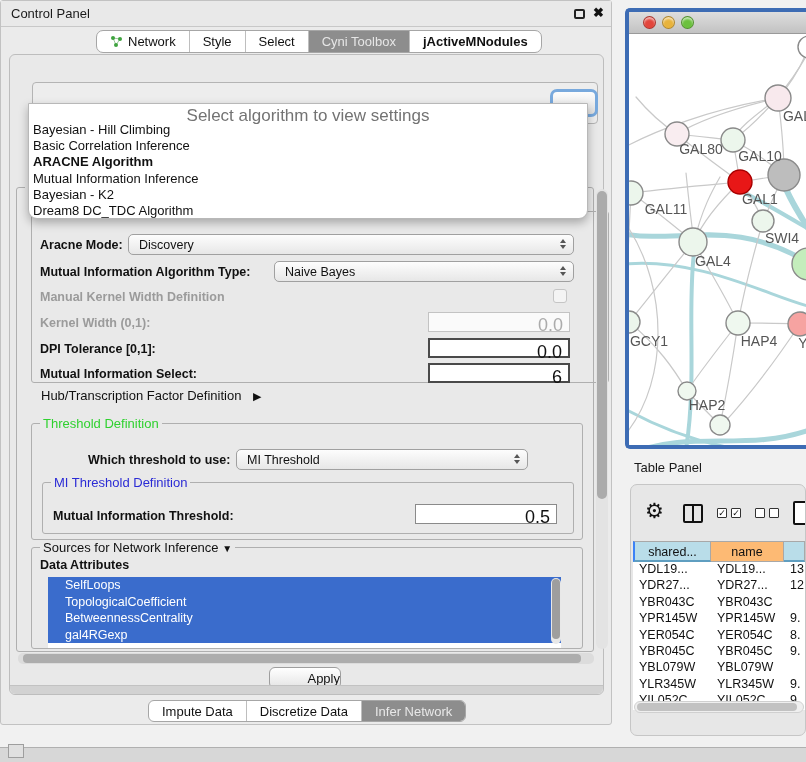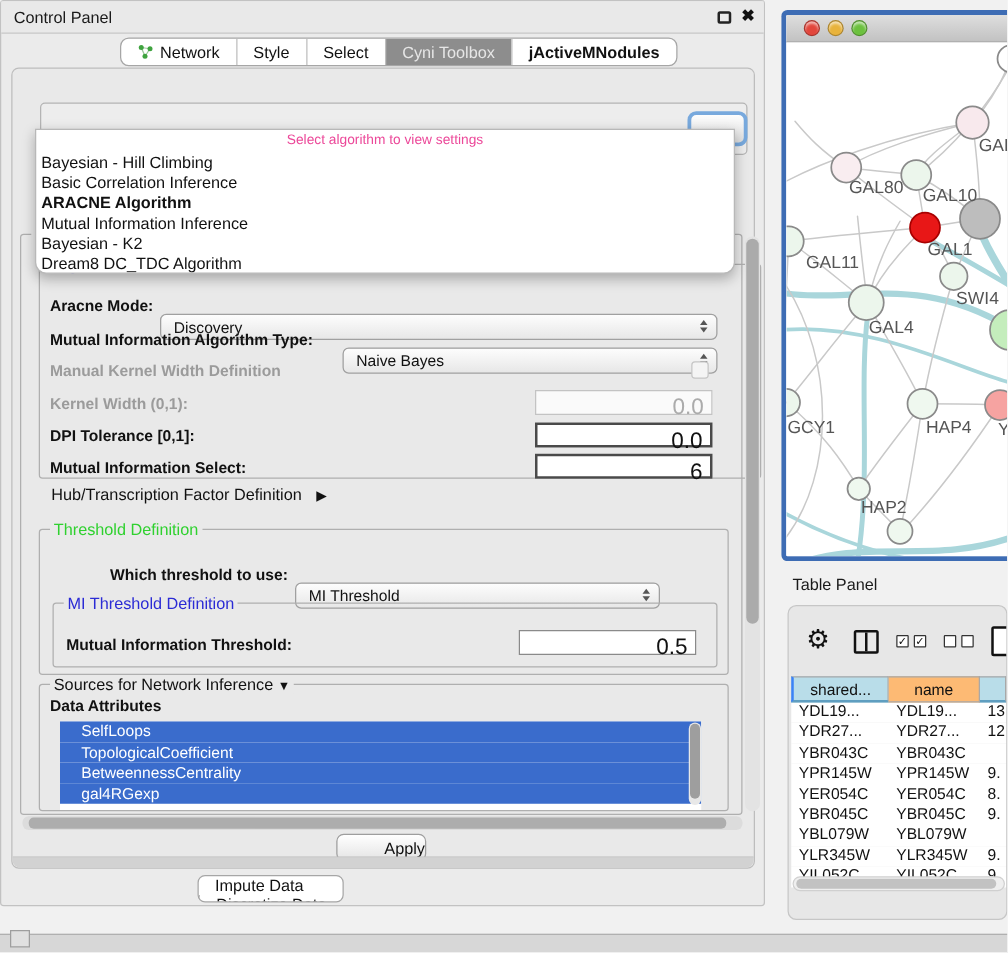--- a/index.html
+++ b/index.html
@@ -34,40 +34,40 @@
     border:1px solid #B4B4B4; border-radius:4px; background:#EDEDED; }
   .hidden-combo-focus { position:absolute; left:540px; top:34px; width:48px; height:28px;
     border:3px solid #78A9DD; border-radius:7px; background:linear-gradient(#FDFDFD,#DFDFDF); }
   .hidden-box-lower { position:absolute; left:37px; top:77px; width:535px; height:38px;
     border:1px solid #B4B4B4; border-radius:8px; background:#EDEDED; }
 
   
   .algo-popup { position:absolute; left:18px; top:48px; width:560px; height:116px; z-index:60;
     background:#FFF; border:1px solid #B8B8B8; border-radius:0 0 9px 9px;
     box-shadow:0 4px 10px rgba(0,0,0,0.28); overflow:hidden; }
-  .algo-placeholder { height:18px; text-align:center; color:#ec4899; font-size:11px; padding-top:2px; }
+  .algo-placeholder { height:18px; text-align:center; color:#737373; font-size:17px; padding-top:2px; }
   .algo-item { height:16.2px; line-height:16.2px; padding-left:4px; font-size:13px; color:#111; }
   .algo-item.selected-bold { font-weight:bold; }
   .group { position:absolute; border:1px solid #AFAFAF; border-radius:3px; }
   .legend { position:absolute; top:-8px; left:8px; background:#E9E9E9; padding:0 3px;
     font-size:13px; color:#111; white-space:nowrap; }
   .legend.blue { color:#2B2BD5; }
   .legend.green { color:#2FD12F; }
 
   .settings-group { left:6px; top:132px; width:578px; height:465px; }
   .algdef-group  { left:14px; top:23px; width:578px; height:172px; }
   .thresh-group  { left:14px; top:235px; width:552px; height:117px; }
   .mithresh-group{ left:10px; top:58px; width:532px; height:52px; }
   .sources-group { left:14px; top:359px; width:552px; height:102px; }
 
   .lbl { position:absolute; font-size:12.5px; font-weight:bold; color:#111; white-space:nowrap; }
   .lbl.disabled { color:#9B9B9B; }
   .combo { position:absolute; height:21px; border:1px solid #A0A0A0; border-radius:5px;
     background:linear-gradient(#FDFDFD,#E7E7E7); font-size:12.5px; color:#111;
-    display:flex; align-items:center; padding-left:10px;margin-top:17px; }
+    display:flex; align-items:center; padding-left:10px; }
   .stepper { position:absolute; right:7px; top:4px; display:flex; flex-direction:column; gap:2px; }
   .tri-up { width:0; height:0; border-left:3.5px solid transparent; border-right:3.5px solid transparent;
     border-bottom:4.5px solid #555; }
   .tri-down { width:0; height:0; border-left:3.5px solid transparent; border-right:3.5px solid transparent;
     border-top:4.5px solid #555; }
   .field { position:absolute; width:142px; height:20px; background:#FFF; font-size:18px;
     color:#111; text-align:right; padding:2px 6px 0 0; }
   .field.strong { border:2px solid #4A4A4A; }
   .field.normal { border:1px solid #8A8A8A; }
   .field.disabled { border:1px solid #C3C3C3; background:#FAFAFA; color:#ABABAB; }
@@ -94,22 +94,22 @@
     background:#ABABAB; border-radius:5px; }
   .settings-hscroll { position:absolute; left:8px; top:598px; width:576px; height:11px;
     background:#DCDCDC; border-radius:5px; }
   .settings-hthumb { position:absolute; left:5px; top:1px; width:558px; height:9px;
     background:#ADADAD; border-radius:4px; }
 
   .apply-btn { position:absolute; left:259px; top:612px; width:72px; height:22px;
     background:linear-gradient(#FFFFFF,#E4E4E4); border:1px solid #9E9E9E; border-radius:6px;
     font-size:13px; color:#111; text-align:right; padding-top:3px; }
 
-  .bottom-tabs { position:absolute; left:157px; top:699px; height:22px; display:flex;
-    background:#FFF; border:1px solid #A6A6A6; border-radius:6px; overflow:hidden;flex-direction:column; }
+  .bottom-tabs { position:absolute; left:147px; top:699px; height:22px; display:flex;
+    background:#FFF; border:1px solid #A6A6A6; border-radius:6px; overflow:hidden; }
   .bottom-tab { display:flex; align-items:center; padding:0 13px; font-size:13px; color:#111;
     border-left:1px solid #BEBEBE; white-space:nowrap; }
   .bottom-tab:first-child { border-left:none; }
   .bottom-tab.selected { background:#8D8D8D; color:#E8E8E8; }
 
   
   .network-window { position:absolute; left:625px; top:8px; width:181px; height:441px;
     border:4px solid #3D6CB4; border-right:none; border-radius:5px 0 0 5px; background:#FFF; overflow:hidden; }
   .nw-titlebar { position:absolute; left:0; top:0; right:0; height:22px;
     background:linear-gradient(#DEDEDE,#C2C2C2); border-bottom:1px solid #9A9A9A;

